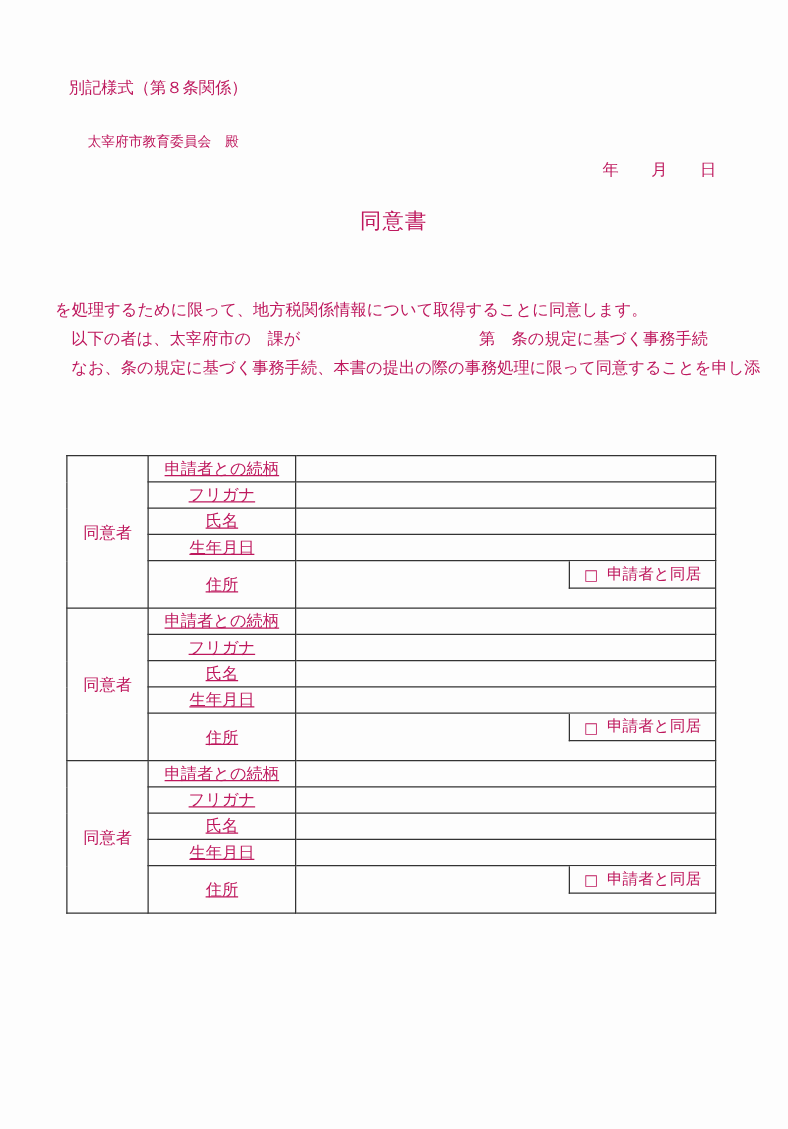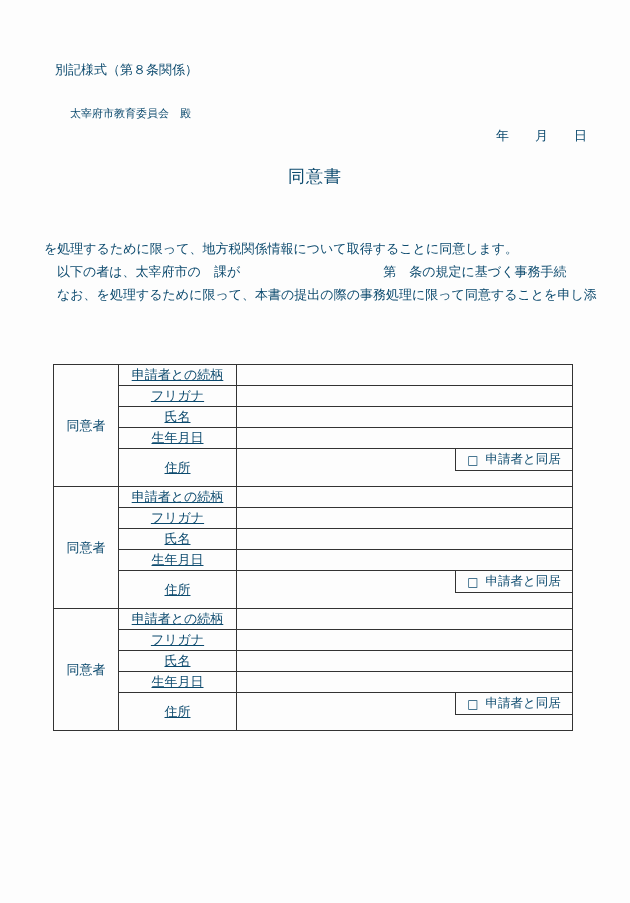--- a/index.html
+++ b/index.html
@@ -3,39 +3,39 @@
 <meta charset="utf-8">
 <style>
   * { margin: 0; padding: 0; box-sizing: border-box; }
   html, body { background: #ffffff; }
   .page {
     position: relative;
     width: 630px;
     height: 903px;
     margin: 0 auto;
     background: #fdfdfd;
-    color: #0c4a6e;
+    color: #be185d;
     font-family: "DejaVu Serif", "Liberation Serif", serif;
     overflow: hidden;
   }
   .form-note {
     position: absolute;
     left: 55px; top: 61px;
     font-size: 13px;
     white-space: pre;
   }
   .addressee {
     position: absolute;
     left: 70px; top: 106px;
     font-size: 11px;
     white-space: pre;
   }
   .date-line {
     position: absolute;
-    right: 43px; top: 127px;
+    right: 57px; top: 127px;
     font-size: 13px;
     white-space: pre;
   }
   .doc-title {
     position: absolute;
     left: 0; right: 0; top: 165px;
     text-align: center;
     font-size: 17px;
     letter-spacing: 1px;
     font-weight: normal;
@@ -92,21 +92,21 @@
 
   <div class="addressee">太宰府市教育委員会　殿</div>
 
   <div class="date-line">年　　月　　日</div>
 
   <h1 class="doc-title">同意書</h1>
 
   <div class="body-text">
     <div class="line">を処理するために限って、地方税関係情報について取得することに同意します。</div>
     <div class="line">　以下の者は、太宰府市の　課が　　　　　　　　　　　第　条の規定に基づく事務手続</div>
-    <div class="line">　なお、を処理するために限って、本書の提出の際の事務処理に限って同意することを申し添</div>
+    <div class="line">　なお、条の規定に基づく事務手続、本書の提出の際の事務処理に限って同意することを申し添</div>
   </div>
 
   <table class="consent-table">
 
     <tbody>
         <tr class="label-row">
       <td class="col-group" rowspan="5">同意者</td>
       <td class="col-label">申請者との続柄</td>
       <td class="col-value value-cell"></td>
     </tr>

